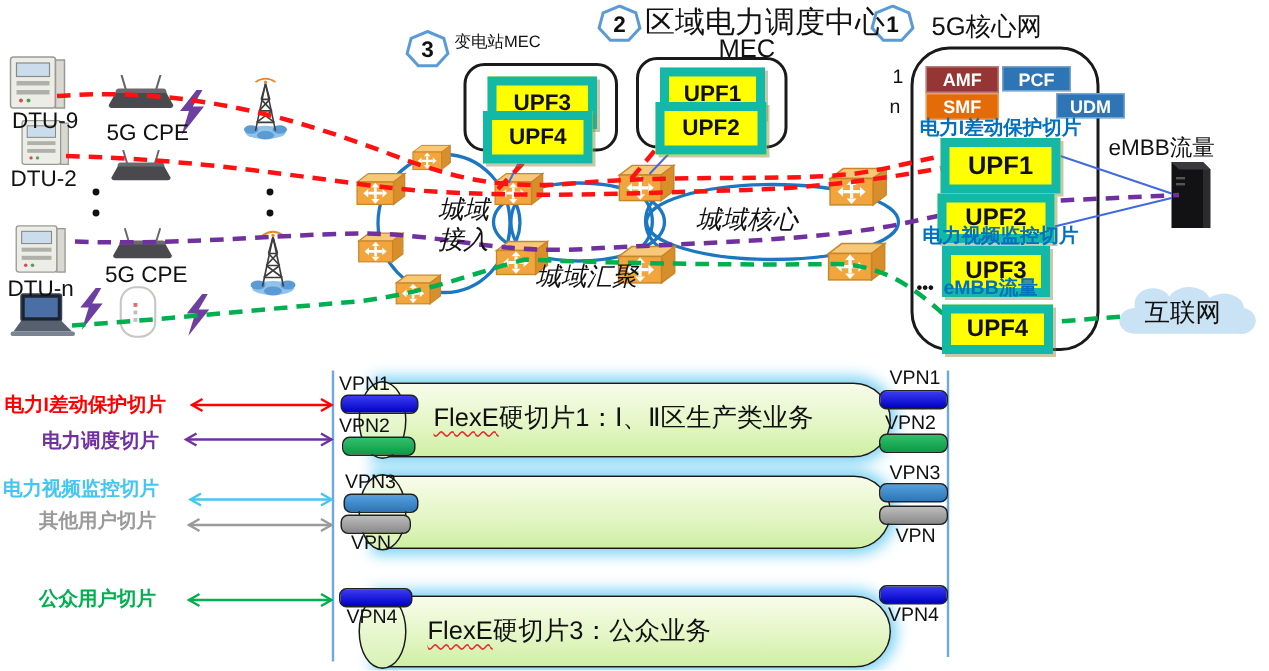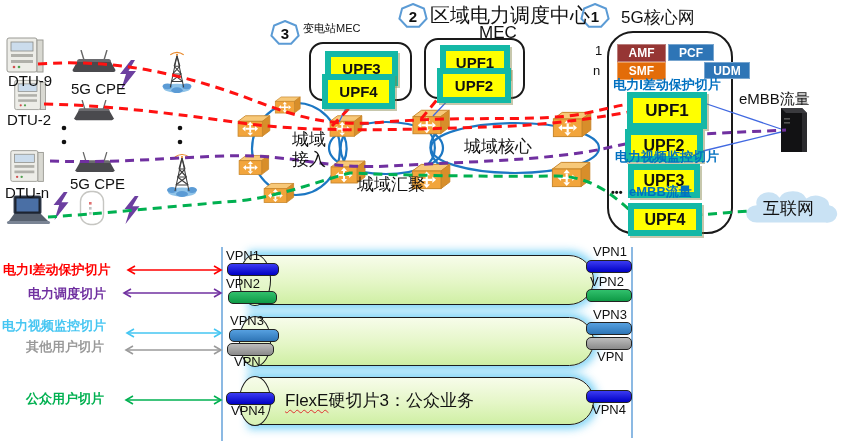--- a/index.html
+++ b/index.html
@@ -19,21 +19,21 @@
     position:absolute; color:#fff; font-weight:bold; font-size:12px;
     display:flex; align-items:center; justify-content:center; z-index:3;
     border:1px solid rgba(255,255,255,.35);
   }
   .blue-lbl { color:#0070C0; font-weight:bold; font-size:13px; text-align:center; }
   .marker { position:absolute; width:30px; height:26px; z-index:3; }
   .marker svg { position:absolute; inset:0; }
   .marker span { position:absolute; inset:0; display:flex; align-items:center; justify-content:center;
                  font-size:15px; font-weight:bold; color:#111; }
   #wires { position:absolute; left:0; top:0; z-index:2; }
-  .ringlbl { font-size:17px; color:#111; }
+  .ringlbl { font-size:17px; color:#111;font-style:italic; }
   .cyl {
     position:absolute; width:340px; border:1.6px solid #1a1a1a; border-radius:0 26px 26px 0;
     background:linear-gradient(180deg,#F7FCEA 0%,#E4F6C6 55%,#CFEFA4 100%);
     box-shadow:0 0 9px 4px rgba(105,205,245,.85); z-index:2;
   }
   .cyl-cap {
     position:absolute; left:-14px; top:-1.6px; width:32px; height:calc(100% + 3.2px);
     border:1.6px solid #1a1a1a; border-radius:50%;
     background:linear-gradient(180deg,#F7FCEA,#D8F2B4); box-sizing:border-box;
   }
@@ -281,25 +281,28 @@
   <div class="lbl" style="left:763px;top:199px;font-size:17px;">互联网</div>
 
   <div class="lbl legend-lbl c-red" style="left:3px;top:263px;">电力I差动保护切片</div>
   <div class="lbl legend-lbl c-purple" style="left:28px;top:287px;">电力调度切片</div>
   <div class="lbl legend-lbl c-cyan" style="left:2px;top:319px;">电力视频监控切片</div>
   <div class="lbl legend-lbl c-gray" style="left:26px;top:340px;">其他用户切片</div>
   <div class="lbl legend-lbl c-green" style="left:26px;top:392px;">公众用户切片</div>
 
   <div class="cyl" style="left:252px;top:255px;height:48px;">
     <div class="cyl-cap"></div>
+    <div class="cyl-title" style="left:36px;top:11px;">
+      <span class="flexe-en">FlexE</span><span>硬切片1：Ⅰ、Ⅱ区生产类业务</span>
+    </div>
   </div>
   <div class="cyl" style="left:252px;top:317px;height:47px;">
     <div class="cyl-cap"></div>
   </div>
-  <div class="cyl" style="left:252px;top:377px;height:46px;">
+  <div class="cyl" style="left:252px;top:397px;height:46px;">
     <div class="cyl-cap"></div>
     <div class="cyl-title" style="left:32px;top:11px;">
       <span class="flexe-en">FlexE</span><span>硬切片3：公众业务</span>
     </div>
   </div>
 
   <div class="lbl vpnlbl" style="left:226px;top:249px;">VPN1</div>
   <div class="vpnbar vpn-blue" style="left:227px;top:263px;width:50px;"></div>
   <div class="lbl vpnlbl" style="left:226px;top:277px;">VPN2</div>
   <div class="vpnbar vpn-green" style="left:228px;top:291px;width:47px;"></div>

